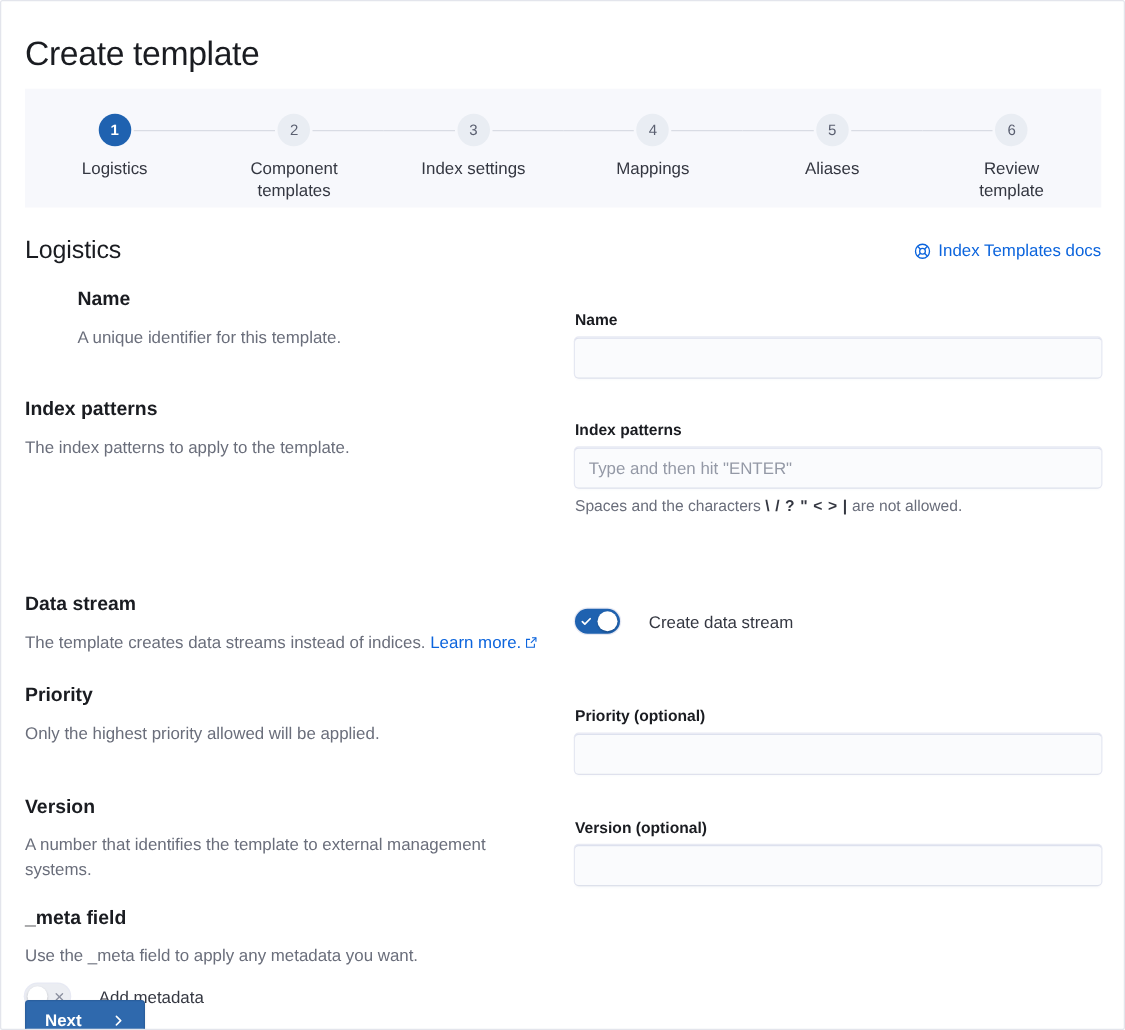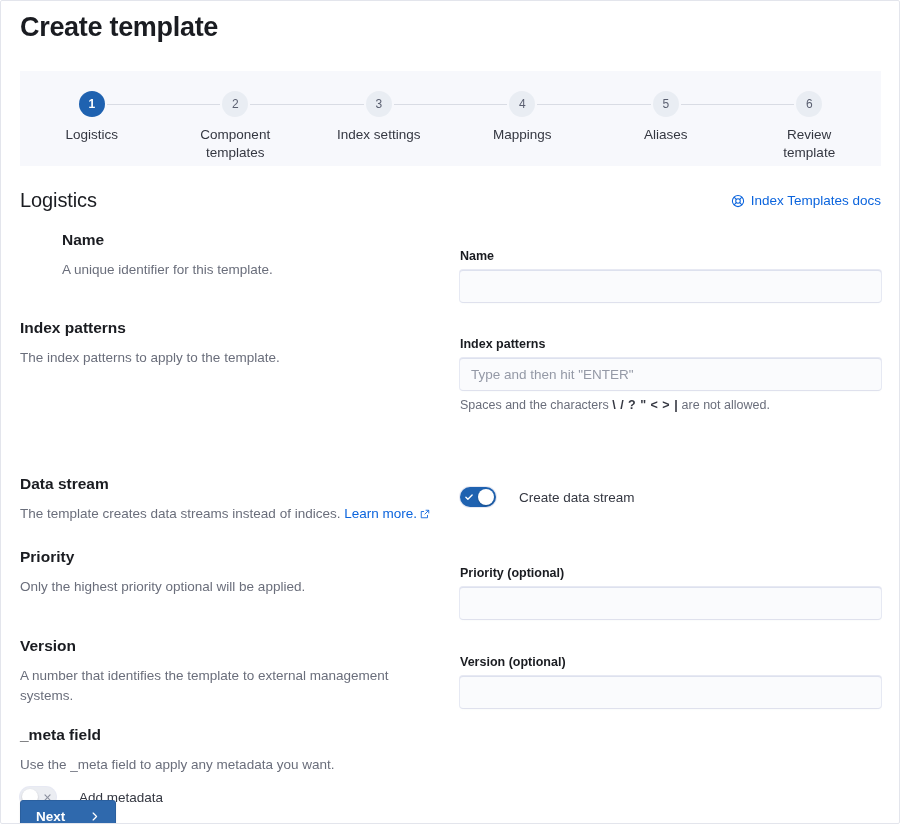--- a/index.html
+++ b/index.html
@@ -16,23 +16,23 @@
     width: 900px; height: 824px;
     background: #ffffff;
     border: 1px solid #e3e5ec;
     border-radius: 2px;
     overflow: hidden;
   }
 
   
   .page-title {
     position: absolute;
-    left: 19px; top: 8px;
+    left: 19px; top: 24px;
     font-size: 27px;
-    font-weight: 700;
+    font-weight: 400;
     letter-spacing: -0.3px;
     color: #1a1c21;
     line-height: 36px;
   }
 
   
   .stepper {
     position: absolute;
     left: 19px; top: 70px;
     width: 861px; height: 95px;
@@ -357,21 +357,21 @@
             <span class="knob"></span>
           </span>
           <span class="switch-label">Create data stream</span>
         </div>
       </div>
     </div>
 
     <div class="row" style="height:89px;">
       <div class="col-left">
         <div class="field-title">Priority</div>
-        <div class="field-desc">Only the highest priority optional will be applied.</div>
+        <div class="field-desc">Only the highest priority allowed will be applied.</div>
       </div>
       <div class="col-right" style="padding-top:18px;">
         <span class="input-label">Priority (optional)</span>
         <input class="text-input" type="text" value="" placeholder="" style="">
       </div>
     </div>
 
     <div class="row" style="height:89px;">
       <div class="col-left">
         <div class="field-title">Version</div>

